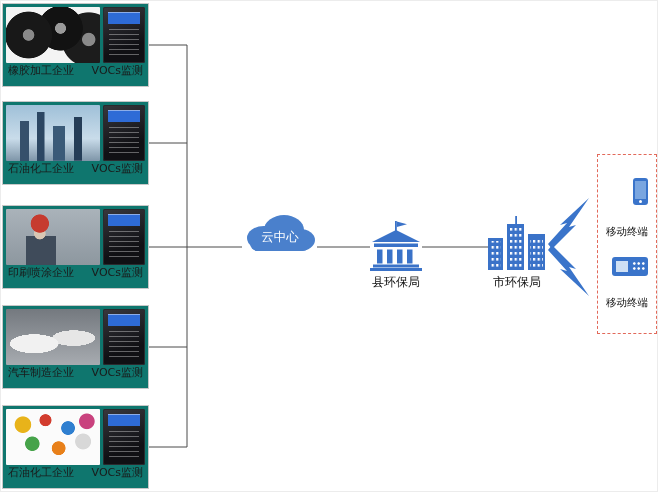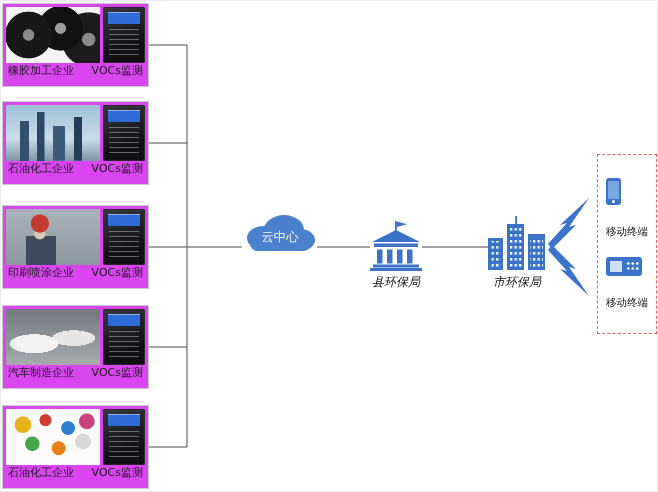--- a/index.html
+++ b/index.html
@@ -7,21 +7,21 @@
     position:relative;width:658px;height:492px;background:#fff;
     font-family:"DejaVu Sans","Liberation Sans",sans-serif;
     overflow:hidden;border:1px solid #ececec;box-sizing:border-box;color:#1a1a1a;
   }
   
   .wires{position:absolute;left:0;top:0;width:658px;height:492px;pointer-events:none;}
 
   
   .facility{
     position:absolute;left:1px;width:147px;height:84px;box-sizing:border-box;
-    border:1px solid #c8c8c8;background:#d946ef;padding:3px 3px 8px;
+    border:1px solid #c8c8c8;background:#0f766e;padding:3px 3px 8px;
     display:flex;flex-direction:column;
   }
   .f1{top:2px}.f2{top:100px}.f3{top:204px}.f4{top:304px}.f5{top:404px}
   .frow{display:flex;gap:3px;height:58px;}
   .photo{flex:1;border-radius:1px;}
   .ph-tires{background:
     radial-gradient(circle at 24% 50%, #8a8a8a 0 7%, #181818 8% 30%, transparent 31%),
     radial-gradient(circle at 58% 38%, #9a9a9a 0 8%, #121212 9% 34%, transparent 35%),
     radial-gradient(circle at 88% 58%, #8a8a8a 0 7%, #1c1c1c 8% 30%, transparent 31%),
     #f4f4f4;}
@@ -58,31 +58,31 @@
     box-shadow:inset 0 1px 0 rgba(255,255,255,.45);}
   .dev-lines{position:absolute;top:22px;left:6px;right:6px;bottom:8px;
     background:repeating-linear-gradient(180deg,rgba(255,255,255,.35) 0 1px,transparent 1px 5px);}
   .lrow{display:flex;justify-content:space-between;align-items:center;flex:1;
     font-size:11px;padding:0 2px;white-space:nowrap;}
 
   
   .cloud{position:absolute;left:241px;top:207px;width:76px;height:48px;}
   .gov{position:absolute;left:367px;top:220px;width:56px;height:50px;}
   .city{position:absolute;left:486px;top:215px;width:60px;height:54px;}
-  .node-label{position:absolute;width:84px;text-align:center;font-size:12px;color:#111;font-style:italic;}
+  .node-label{position:absolute;width:84px;text-align:center;font-size:12px;color:#111;}
   .county-label{left:353px;top:273px;}
   .city-label{left:474px;top:273px;}
 
   
   .terminals{
     position:absolute;left:596px;top:153px;width:60px;height:180px;box-sizing:border-box;
     border:1px dashed #e2695a;display:flex;flex-direction:column;align-items:center;
     justify-content:space-evenly;padding:4px 0;
   }
-  .term{display:flex;flex-direction:column;align-items:flex-start;gap:20px;}
+  .term{display:flex;flex-direction:column;align-items:flex-end;gap:20px;}
   .term-label{font-size:10.5px;color:#111;white-space:nowrap;}
   .phone{width:15px;height:27px;background:#3a74ca;border-radius:3px;position:relative;}
   .phone::before{content:"";position:absolute;top:3px;left:2px;right:2px;bottom:6px;background:#7aa6e0;}
   .phone::after{content:"";position:absolute;bottom:1.5px;left:50%;width:3px;height:3px;margin-left:-1.5px;border-radius:50%;background:#fff;}
   .monitor{display:flex;flex-direction:column;align-items:center;}
   .monitor-screen{width:32px;height:22px;background:#3a74ca;border-radius:2px;position:relative;}
   .monitor-screen::before{content:"";position:absolute;inset:3px;background:#16407e;}
   .monitor-stand{width:6px;height:4px;background:#3a74ca;}
   .monitor-base{width:20px;height:3px;background:#3a74ca;border-radius:2px;}
   .handheld{width:36px;height:19px;background:#3a74ca;border-radius:3px;position:relative;}

